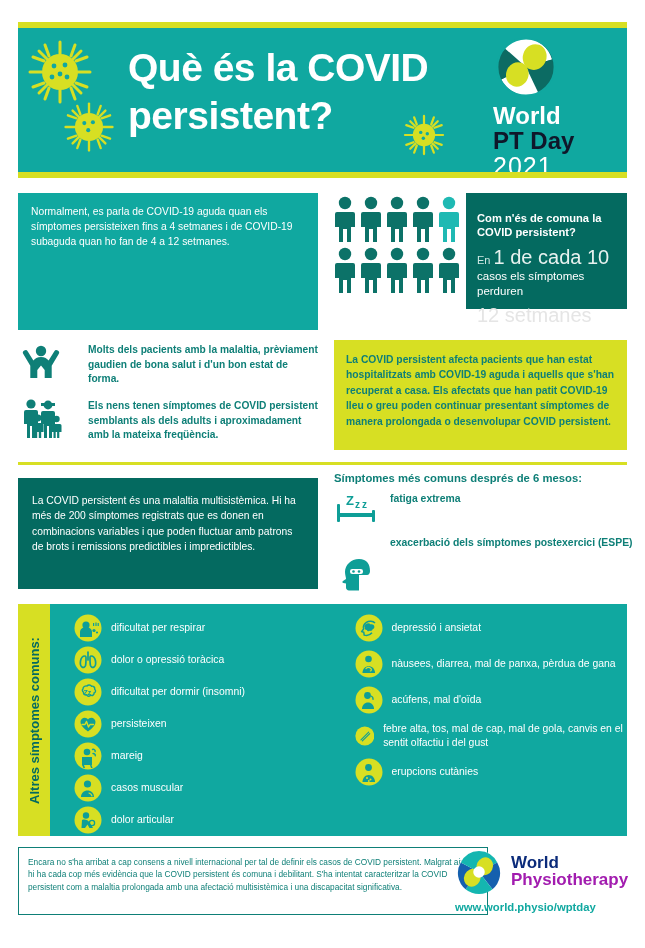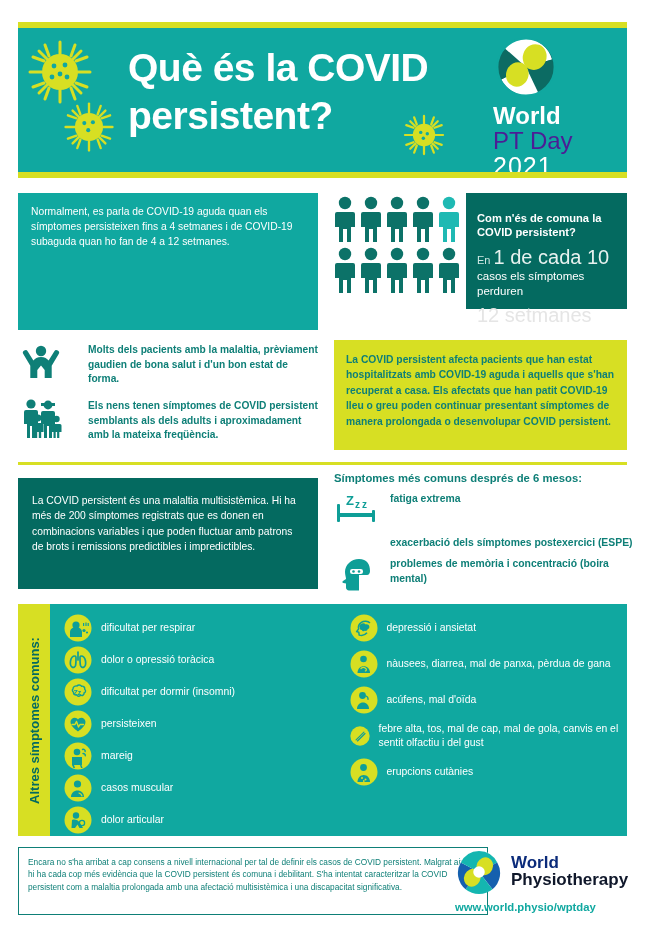--- a/index.html
+++ b/index.html
@@ -21,21 +21,21 @@
   }
   .hdr-title {
     position:absolute; left:110px; top:16px; width:360px;
     color:#fff; font-size:39px; font-weight:bold; line-height:1.22;
     letter-spacing:-0.5px;
   }
   .virus { position:absolute; }
   .wptday { position:absolute; right:14px; top:8px; width:120px; text-align:left; }
   .wptday .logo-mark { width:62px; height:62px; margin-left:2px; }
   .wpt-world { color:#fff; font-size:24px; font-weight:bold; line-height:1.0; margin-top:2px;}
-  .wpt-ptday { color:#4c1d95; font-size:24px; font-weight:normal; line-height:1.05; }
+  .wpt-ptday { color:#0f172a; font-size:24px; font-weight:bold; line-height:1.05; }
   .wpt-year  { color:#fff; font-size:25px; font-weight:300; line-height:1.1; letter-spacing:1px;}
 
   
   .defbox {
     position:absolute; left:18px; top:193px; width:300px; height:137px;
     background:#10a8a0; color:#fff; padding:12px 13px;
     font-size:10.3px; line-height:1.45;
   }
   .defbox p + p { margin-top:8px; }
 
@@ -80,36 +80,36 @@
   .sixrow .tx { color:#0e7f77; font-size:10.4px; line-height:1.42; font-weight:600; padding-top:2px;}
 
   
   .sympwrap { position:absolute; left:18px; top:604px; width:609px; height:232px; display:flex; }
   .vbar { width:32px; background:#d7df23; display:flex; align-items:center; justify-content:center;}
   .vbar span {
     transform: rotate(-90deg); white-space:nowrap;
     color:#046a60; font-size:13px; font-weight:bold;
   }
   .sympbody { flex:1; background:#10a8a0; display:flex; padding:8px 0 0 0;}
-  .sympcol { flex:1; padding-left:14px; }
+  .sympcol { flex:1; padding-left:24px; }
   .sympcol.right { padding-left:8px; }
   .symp { display:flex; align-items:center; gap:9px; height:32px; }
   .symp.two { height:40px; }
   .symp .tx { color:#fff; font-size:10.4px; line-height:1.35; }
 
   
   .disclaimer {
     position:absolute; left:18px; top:847px; width:470px; height:68px;
     border:1.5px solid #0e7f77; color:#0e7f77;
     padding:8px 9px; font-size:8.3px; line-height:1.5;
   }
   .wplogo { position:absolute; left:455px; top:848px; width:180px; }
   .wplogo .row { display:flex; align-items:center; gap:8px; }
   .wplogo .txt .l1 { color:#0b2b7a; font-size:17px; font-weight:bold; line-height:1.0;}
-  .wplogo .txt .l2 { color:#0f172a; font-size:17px; font-weight:bold; line-height:1.1;}
+  .wplogo .txt .l2 { color:#a21caf; font-size:17px; font-weight:bold; line-height:1.1;}
   .wplogo .url { color:#10a8a0; font-size:11.3px; margin-top:5px; font-weight:600;}
 </style>
 </head>
 <body>
 
 <div class="page">
 
   <div class="hdr-stripe top"></div>
   <div class="header">
 
@@ -348,21 +348,20 @@
     </div>
     <div class="sixrow">
       <div class="ic">
         <svg width="40" height="40" viewBox="0 0 40 40">
           <path d="M22 4c-8 0-14 6-14 13 0 3 1 5 1 7l-3 2c-.9.6-.7 1.8.4 2l2.6.5v4c0 1.6 1.3 3 3 3h10V20h8c2 0 3-2 3-4 0-7-3-12-11-12z" fill="#0e9e97"></path>
           <rect x="13" y="14" width="13" height="5" rx="2.2" fill="#ffffff"></rect>
           <circle cx="16.5" cy="16.5" r="1.3" fill="#0e9e97"></circle>
           <circle cx="22" cy="16.5" r="1.3" fill="#0e9e97"></circle>
         </svg>
       </div>
-      <div class="tx">problemes de memòria i concentració (boira mental)</div>
     </div>
   </div>
 
   <div class="sympwrap">
     <div class="vbar">
       <span>Altres símptomes comuns:</span>
     </div>
     <div class="sympbody">
 
       <div class="sympcol">

